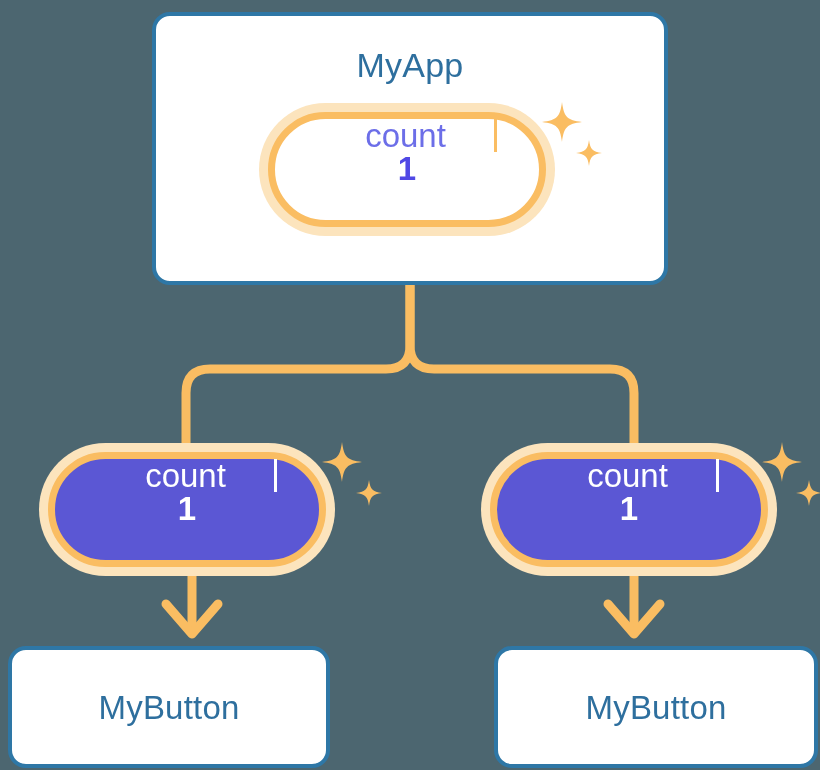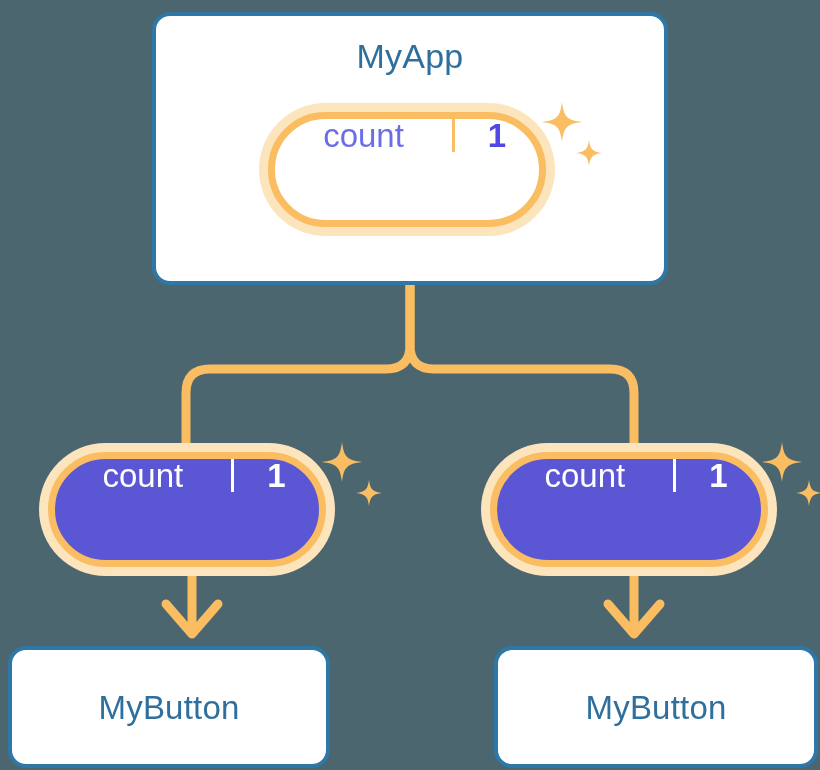--- a/index.html
+++ b/index.html
@@ -49,21 +49,21 @@
     white-space: nowrap;
   }
 
   #card-myapp {
     left: 152px;
     top: 12px;
     width: 516px;
     height: 273px;
   }
   #card-myapp .card-title {
-    margin-top: 23px;
+    margin-top: 32px;
   }
 
   #card-mybutton-left {
     left: 8px;
     top: 646px;
     width: 322px;
     height: 122px;
     display: flex;
     align-items: center;
     justify-content: center;
@@ -83,26 +83,27 @@
   }
 
   
   .pill-wrap {
     position: absolute;
     z-index: 4;
   }
   .pill {
     position: relative;
     display: flex;
-    align-items: flex-start;
+    align-items: center;
     box-sizing: border-box;
     border-radius: 999px;
     
     border: 7px solid #fabd62;
     box-shadow: 0 0 0 9px #fce4bd;
+    flex-direction: column;
   }
   .pill-cell {
     display: flex;
     align-items: center;
     justify-content: center;
     box-sizing: border-box;
     line-height: 1;
     white-space: nowrap;
   }
   .pill-name {

